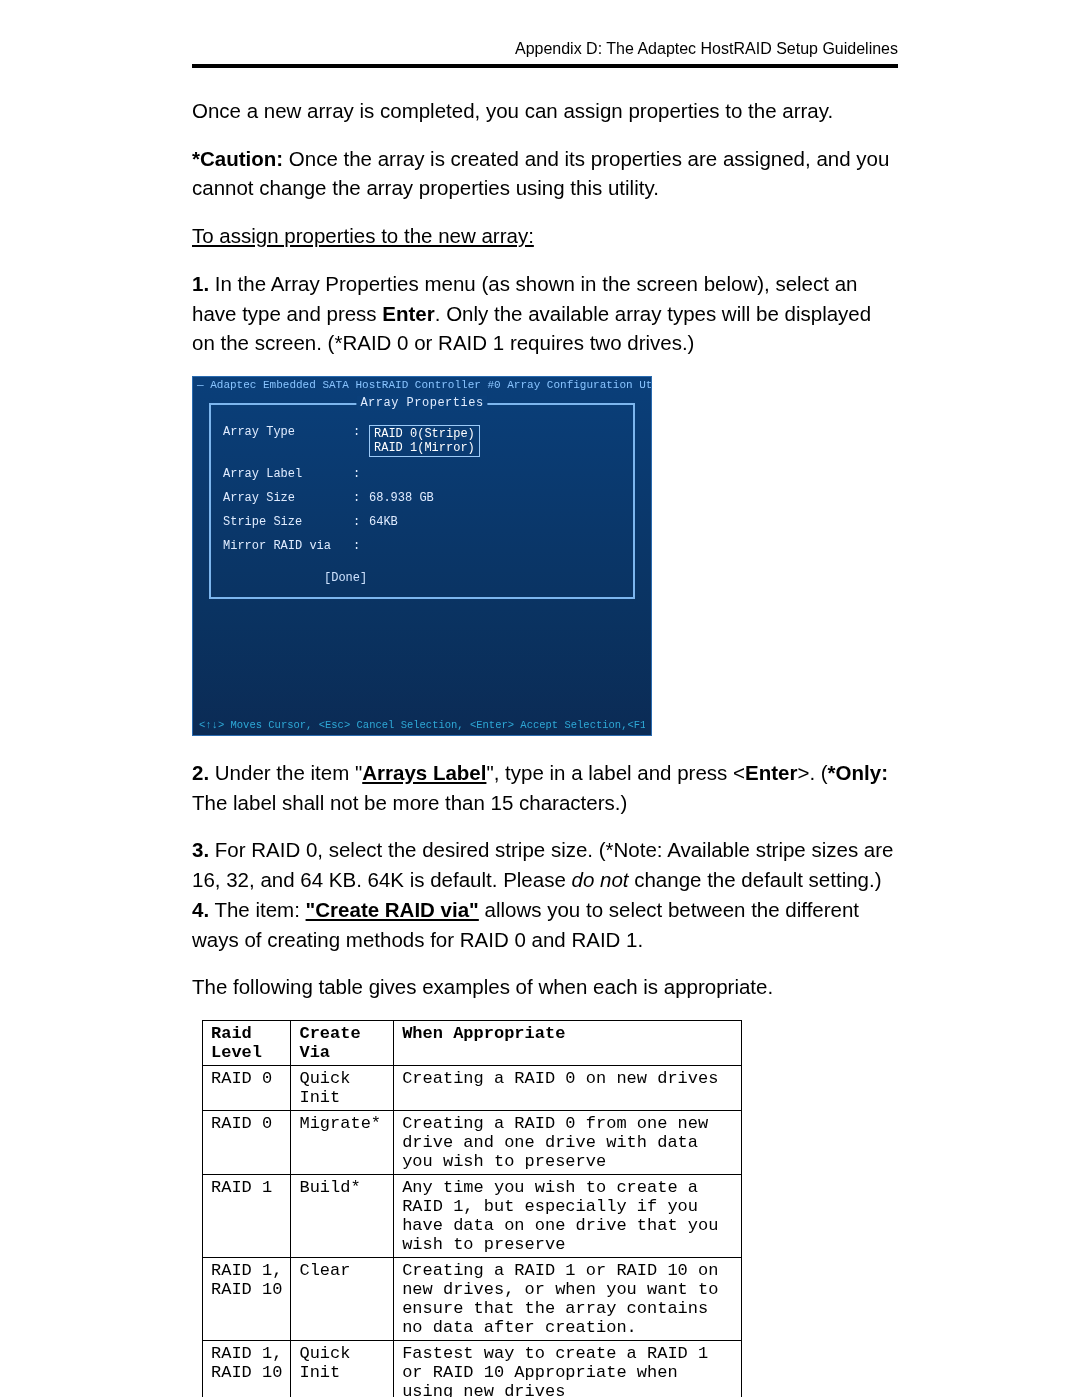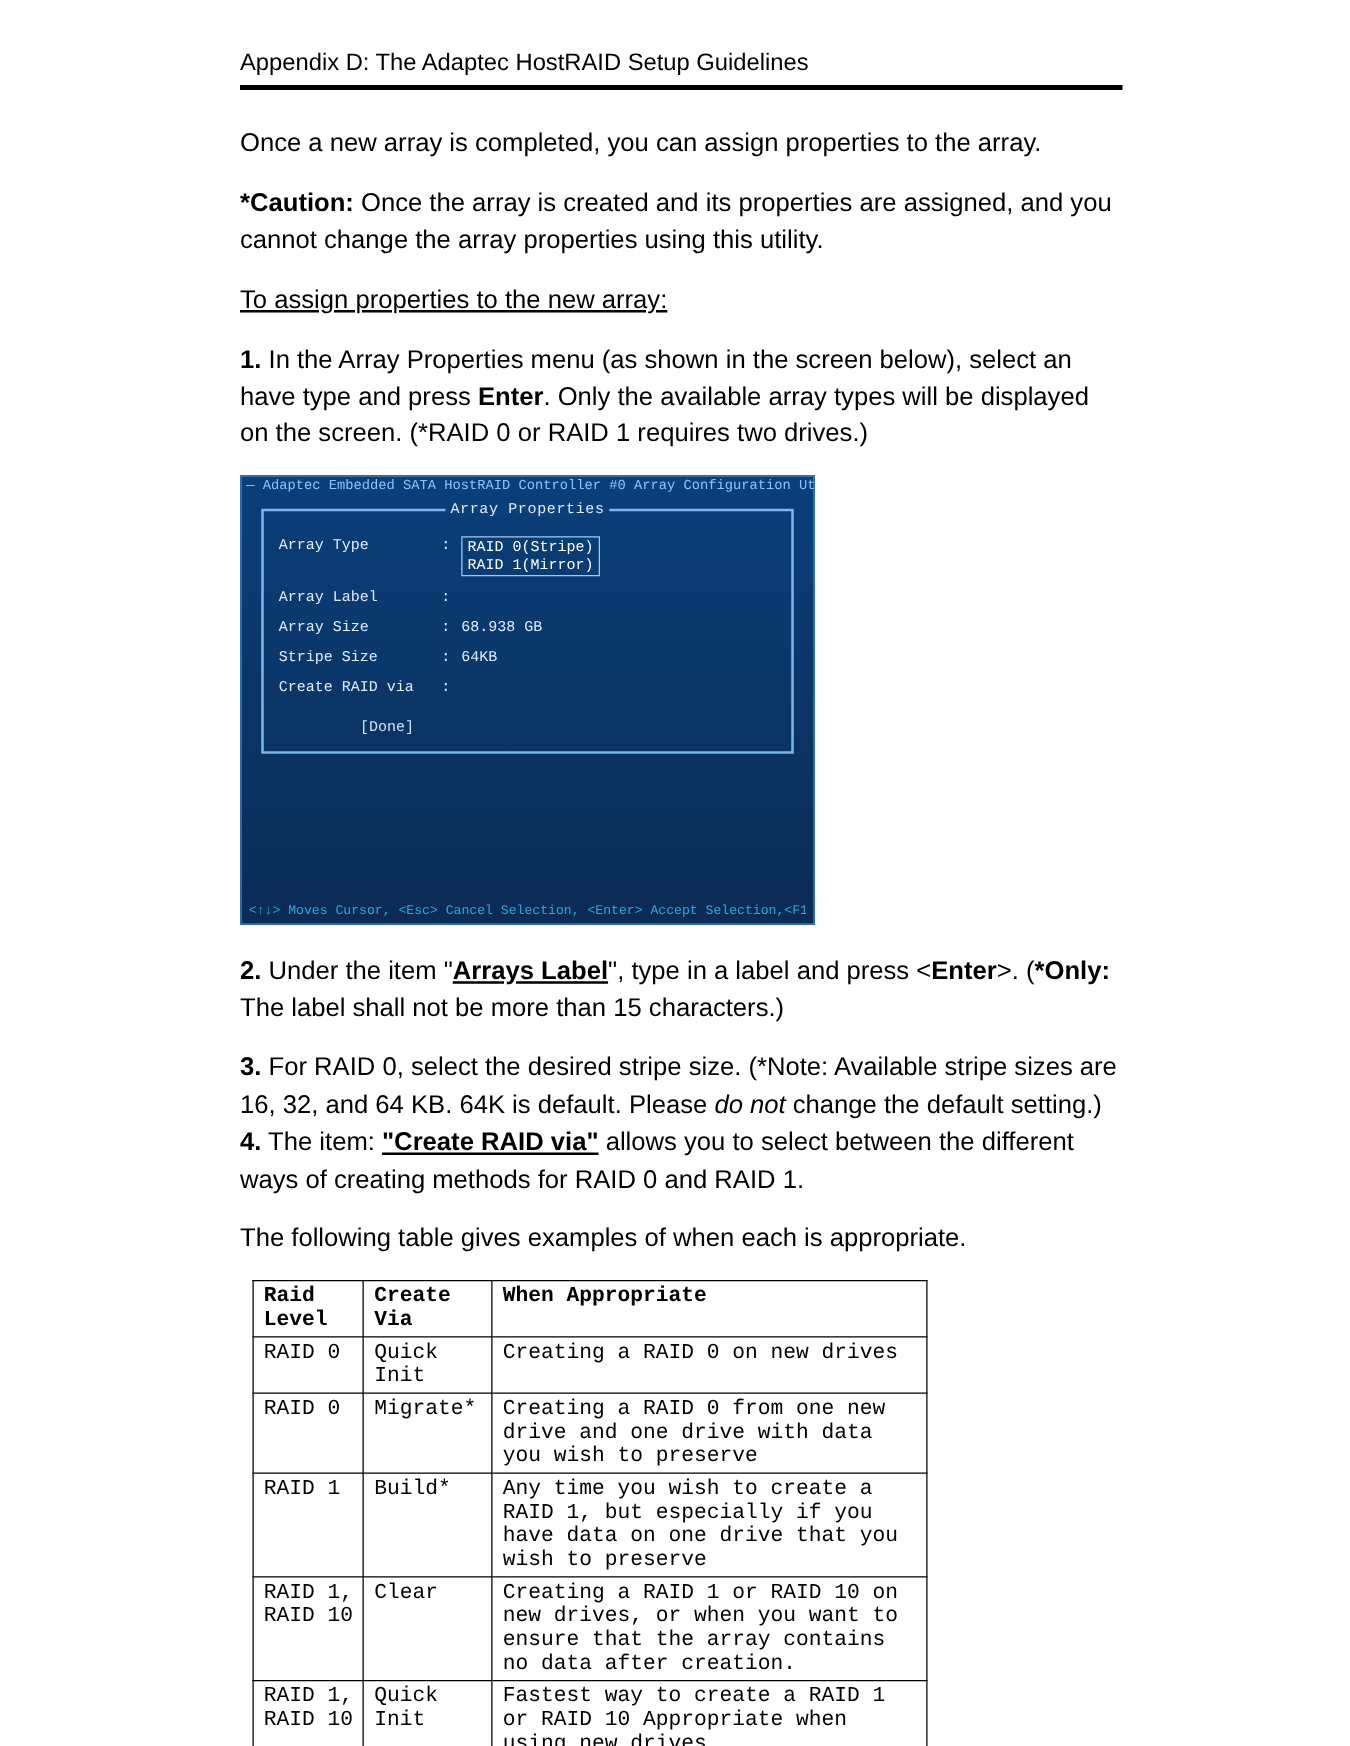--- a/index.html
+++ b/index.html
@@ -11,21 +11,22 @@
   }
   .page {
     width: 1080px;
     height: 1397px;
     margin: 0 auto;
     padding: 40px 182px 0 192px;
     box-sizing: border-box;
     position: relative;
   }
   .header-line {
-    font-size: 19px;
+    text-align: right;
+    font-size: 16px;
     padding-bottom: 6px;
   }
   .rule-thick {
     border-bottom: 4px solid #000;
     margin-bottom: 28px;
   }
   .heading-bold {
     font-weight: bold;
     font-size: 20.5px;
     margin-bottom: 20px;
@@ -85,21 +86,21 @@
   .bios-colon { width: 16px; color: #e0ecff; }
   .bios-val { color: #e0ecff; }
   .bios-select {
     border: 1px solid #9ccaf7;
     padding: 1px 4px;
     color: #fff;
     display: inline-block;
   }
   .bios-done {
     margin-top: 18px;
-    margin-left: 65px;
+    margin-left: 101px;
     color: #cfe3ff;
   }
   .bios-footer {
     position: absolute;
     bottom: 4px;
     left: 6px;
     right: 6px;
     color: #2ea8d6;
     font-size: 10.5px;
     white-space: nowrap;
@@ -171,21 +172,21 @@
         <div class="bios-val">68.938 GB</div>
       </div>
 
       <div class="bios-row">
         <div class="bios-label">Stripe Size</div>
         <div class="bios-colon">:</div>
         <div class="bios-val">64KB</div>
       </div>
 
       <div class="bios-row">
-        <div class="bios-label">Create RAID via</div>
+        <div class="bios-label">Mirror RAID via</div>
         <div class="bios-colon">:</div>
         <div class="bios-val"></div>
       </div>
 
       <div class="bios-done">[Done]</div>
     </div>
     <div class="bios-footer">&lt;↑↓&gt; Moves Cursor, &lt;Esc&gt; Cancel Selection, &lt;Enter&gt; Accept Selection,&lt;F1&gt; Help</div>
   </div>
 
   <div class="para">

